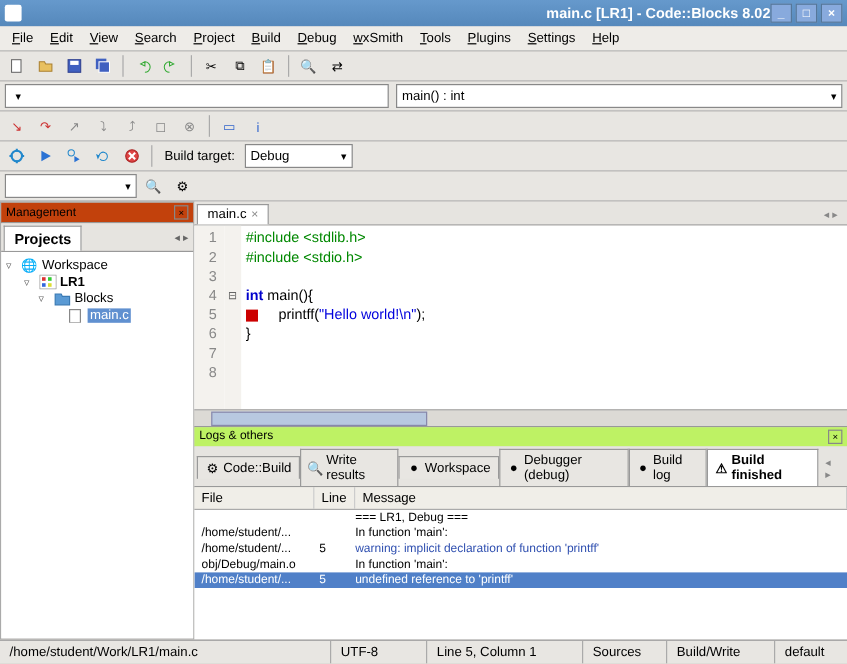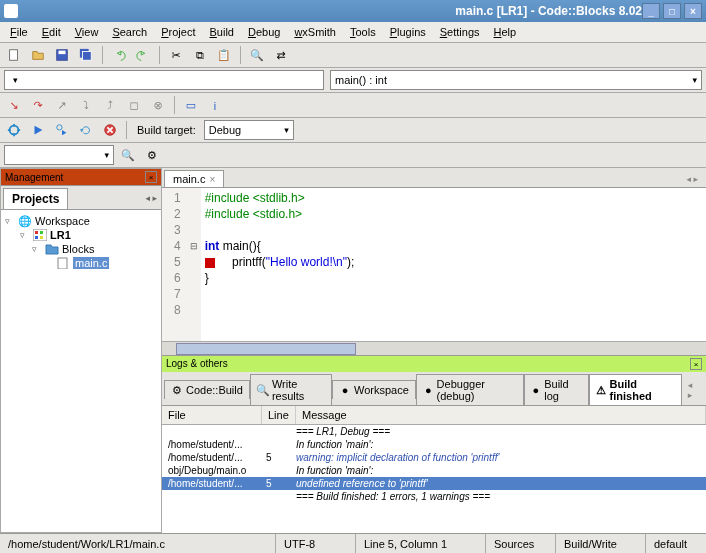--- a/index.html
+++ b/index.html
@@ -56,21 +56,21 @@
 .ltab { border: 1px solid #999; border-bottom: none; padding: 3px 6px; background: #e8e6e2; display: flex; align-items: center; gap: 3px; font-size: 11px; }
 .ltab.active { background: white; font-weight: bold; }
 .ltab-icon { width: 12px; height: 12px; display: flex; align-items: center; justify-content: center; }
 .log-cols { display: flex; background: #f0eee8; border-bottom: 1px solid #aaa; font-size: 11px; }
 .log-cols div { padding: 3px 6px; border-right: 1px solid #ccc; }
 .log-body { background: white; font-family: monospace; font-size: 10px; height: 108px; overflow: auto; }
 .log-row { display: flex; padding: 1px 0; }
 .log-row.hl { background: #5080c8; color: white; }
 .log-row .c1 { width: 100px; padding: 0 6px; white-space: nowrap; overflow: hidden; }
 .log-row .c2 { width: 30px; padding: 0 4px; }
-.log-row .c3 { flex: 1; padding: 0 4px; font-style: italic; }
+.log-row .c3 { flex: 1; padding: 0 4px; }
 .log-row.warn .c3 { color: #3050b0; }
 .statusbar { background: #e8e6e2; border-top: 1px solid #999; display: flex; font-size: 11px; height: 20px; }
 .statusbar div { border-right: 1px solid #aaa; padding: 3px 8px; display: flex; align-items: center; }
 .scope-row { display: flex; padding: 2px 4px; gap: 6px; }
 .scope-combo { flex: 0 0 320px; }
 </style>
 </head>
 <body>
 
 <div class="titlebar">
@@ -365,21 +365,20 @@
             <div class="c3">In function 'main':</div>
           </div>
           <div class="log-row hl">
             <div class="c1">/home/student/...</div>
             <div class="c2">5</div>
             <div class="c3">undefined reference to 'printff'</div>
           </div>
           <div class="log-row">
             <div class="c1"></div>
             <div class="c2"></div>
-            <div class="c3">=== Build finished: 1 errors, 1 warnings ===</div>
           </div>
         </div>
     </div>
   </div>
 </div>
 
 <div class="statusbar">
   <div style="flex:1">/home/student/Work/LR1/main.c</div>
   <div style="width:80px">UTF-8</div>
   <div style="width:130px">Line 5, Column 1</div>

